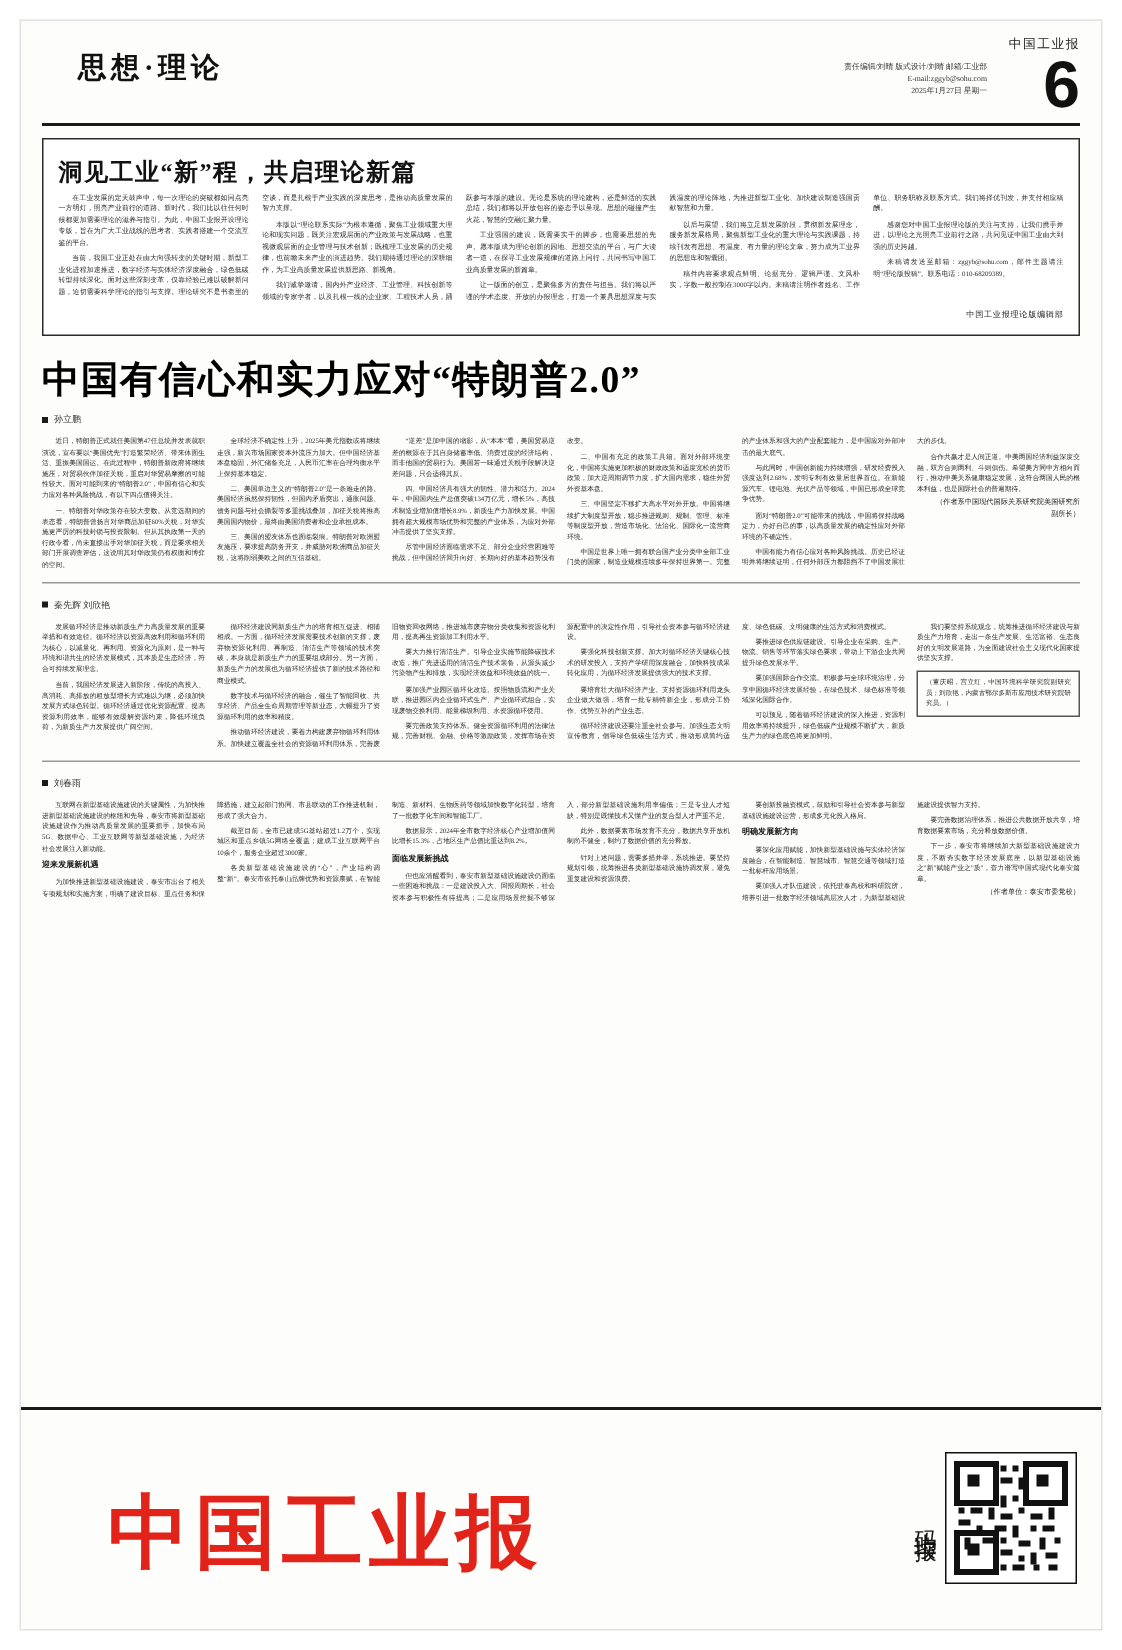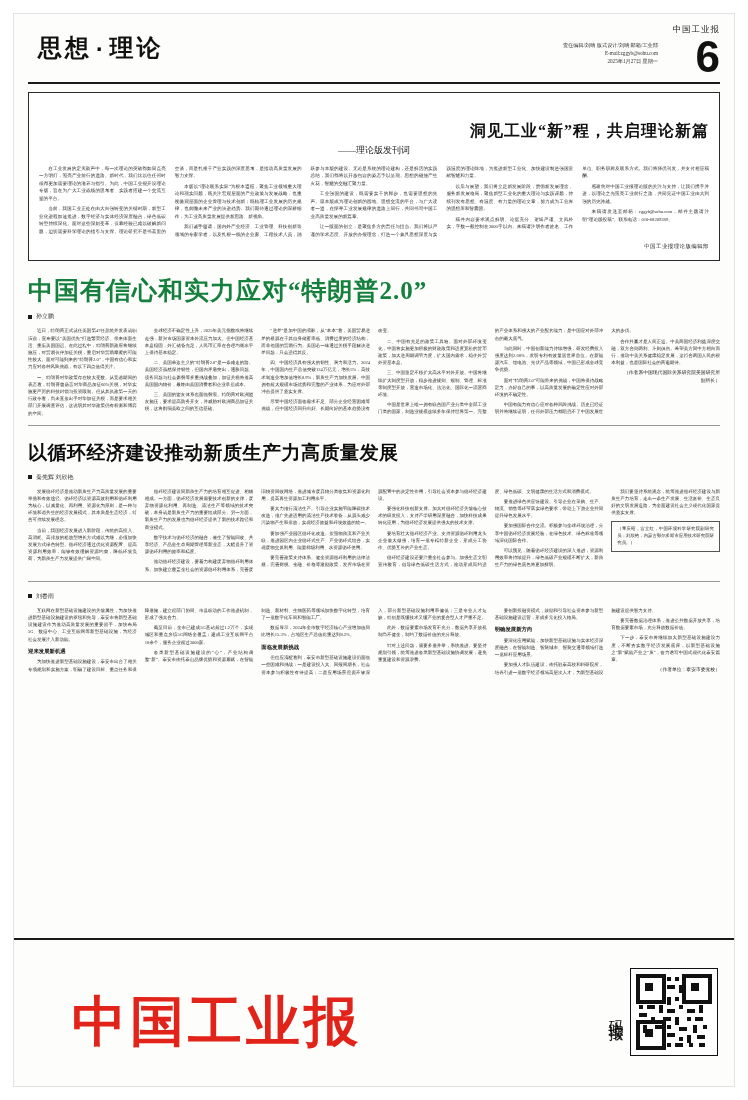--- a/index.html
+++ b/index.html
@@ -27,27 +27,27 @@
   }
   
   .masthead {
     position: relative;
     height: 62px;
     border-bottom: 2px solid #1a1a1a;
     margin: 6px 14px 0 14px;
   }
   .masthead-title {
     position: absolute;
-    left: 10px;
+    left: 24px;
     top: 12px;
-    font-size: 24px;
+    font-size: 19px;
     letter-spacing: 3px;
     font-weight: bold;
     color: #111;
-    font-family: Liberation Mono, monospace;
+    font-family: Liberation Serif, serif;
   }
   .masthead-right {
     position: absolute;
     right: 0;
     top: 4px;
     text-align: right;
   }
   .paper-name {
     font-size: 8.5px;
     color: #222;
@@ -72,22 +72,22 @@
     width: 150px;
   }
   
   .top-box {
     margin: 8px 14px 0 14px;
     border: 1px solid #2b2b2b;
     padding: 8px 10px 10px 10px;
     background: #fff;
   }
   .top-box h2 {
-    margin: 20px 0 2px 0;
-    text-align: right;
+    margin: 4px 0 2px 0;
+    text-align: left;
     font-size: 16px;
     letter-spacing: 1px;
     font-weight: bold;
     color: #111;
   }
   .top-box .sub {
     text-align: center;
     font-size: 9px;
     color: #222;
     margin-bottom: 8px;
@@ -109,21 +109,21 @@
     color: #222;
     letter-spacing: 0.5px;
   }
   
   .article { margin: 0 14px; padding-top: 10px; }
   .rule { border-top: 1px solid #999; margin: 8px 14px 0 14px; }
   .headline-xl {
     font-size: 25px;
     font-weight: bold;
     letter-spacing: 1px;
-    color: #15803d;
+    color: #000000;
     margin: 6px 0 8px 0;
     line-height: 1.1;
   }
   .headline-l {
     font-size: 19px;
     font-weight: bold;
     letter-spacing: 0.5px;
     color: #0d0d0d;
     margin: 4px 0 7px 0;
   }
@@ -245,21 +245,20 @@
         <div>2025年1月27日 星期一</div>
       </div>
       <div class="masthead-right">
         <div class="paper-name">中国工业报</div>
         <div class="page-no">6</div>
       </div>
     </div>
 
     <div class="top-box">
       <h2>洞见工业“新”程，共启理论新篇</h2>
-      <div class="sub">——理论版发刊词</div>
       <div class="cols-5">
         <p>在工业发展的定天鼓声中，每一次理论的突破都如同点亮一方明灯，照亮产业前行的道路。新时代，我们比以往任何时候都更加需要理论的滋养与指引。为此，中国工业报开设理论专版，旨在为广大工业战线的思考者、实践者搭建一个交流互鉴的平台。</p>
         <p>当前，我国工业正处在由大向强转变的关键时期，新型工业化进程加速推进，数字经济与实体经济深度融合，绿色低碳转型持续深化。面对这些深刻变革，仅靠经验已难以破解新问题，迫切需要科学理论的指引与支撑。理论研究不是书斋里的空谈，而是扎根于产业实践的深度思考，是推动高质量发展的智力支撑。</p>
         <p>本版以“理论联系实际”为根本遵循，聚焦工业领域重大理论和现实问题，既关注宏观层面的产业政策与发展战略，也重视微观层面的企业管理与技术创新；既梳理工业发展的历史规律，也前瞻未来产业的演进趋势。我们期待通过理论的深耕细作，为工业高质量发展提供新思路、新视角。</p>
         <p>我们诚挚邀请，国内外产业经济、工业管理、科技创新等领域的专家学者，以及扎根一线的企业家、工程技术人员，踊跃参与本版的建设。无论是系统的理论建构，还是鲜活的实践总结，我们都将以开放包容的姿态予以呈现。思想的碰撞产生火花，智慧的交融汇聚力量。</p>
         <p>工业强国的建设，既需要实干的脚步，也需要思想的先声。愿本版成为理论创新的园地、思想交流的平台，与广大读者一道，在探寻工业发展规律的道路上同行，共同书写中国工业高质量发展的新篇章。</p>
         <p>让一版面的创立，是聚焦多方的责任与担当。我们将以严谨的学术态度、开放的办报理念，打造一个兼具思想深度与实践温度的理论阵地，为推进新型工业化、加快建设制造强国贡献智慧和力量。</p>
         <p>以后与展望，我们将立足新发展阶段，贯彻新发展理念，服务新发展格局，聚焦新型工业化的重大理论与实践课题，持续刊发有思想、有温度、有力量的理论文章，努力成为工业界的思想库和智囊团。</p>
         <p>稿件内容要求观点鲜明、论据充分、逻辑严谨、文风朴实，字数一般控制在3000字以内。来稿请注明作者姓名、工作单位、职务职称及联系方式。我们将择优刊发，并支付相应稿酬。</p>
         <p>感谢您对中国工业报理论版的关注与支持，让我们携手并进，以理论之光照亮工业前行之路，共同见证中国工业由大到强的历史跨越。</p>
@@ -290,21 +289,20 @@
         <p>面对“特朗普2.0”可能带来的挑战，中国将保持战略定力，办好自己的事，以高质量发展的确定性应对外部环境的不确定性。</p>
         <p>中国有能力有信心应对各种风险挑战。历史已经证明并将继续证明，任何外部压力都阻挡不了中国发展壮大的步伐。</p>
         <p>合作共赢才是人间正道。中美两国经济利益深度交融，双方合则两利、斗则俱伤。希望美方同中方相向而行，推动中美关系健康稳定发展，这符合两国人民的根本利益，也是国际社会的普遍期待。</p>
         <p class="src-right">（作者系中国现代国际关系研究院美国研究所副所长）</p>
       </div>
     </div>
 
     <div class="rule"></div>
 
     <div class="article">
-      <div class="headline-l">以循环经济建设推动新质生产力高质量发展</div>
       <div class="byline">
         <span class="sq"></span>
         <span>秦先辉 刘欣艳</span>
       </div>
       <div class="cols-6">
         <p>发展循环经济是推动新质生产力高质量发展的重要举措和有效途径。循环经济以资源高效利用和循环利用为核心，以减量化、再利用、资源化为原则，是一种与环境和谐共生的经济发展模式，其本质是生态经济，符合可持续发展理念。</p>
         <p>当前，我国经济发展进入新阶段，传统的高投入、高消耗、高排放的粗放型增长方式难以为继，必须加快发展方式绿色转型。循环经济通过优化资源配置、提高资源利用效率，能够有效缓解资源约束，降低环境负荷，为新质生产力发展提供广阔空间。</p>
         <p>循环经济建设同新质生产力的培育相互促进、相辅相成。一方面，循环经济发展需要技术创新的支撑，废弃物资源化利用、再制造、清洁生产等领域的技术突破，本身就是新质生产力的重要组成部分。另一方面，新质生产力的发展也为循环经济提供了新的技术路径和商业模式。</p>
         <p>数字技术与循环经济的融合，催生了智能回收、共享经济、产品全生命周期管理等新业态，大幅提升了资源循环利用的效率和精度。</p>
         <p>推动循环经济建设，要着力构建废弃物循环利用体系。加快建立覆盖全社会的资源循环利用体系，完善废旧物资回收网络，推进城市废弃物分类收集和资源化利用，提高再生资源加工利用水平。</p>

